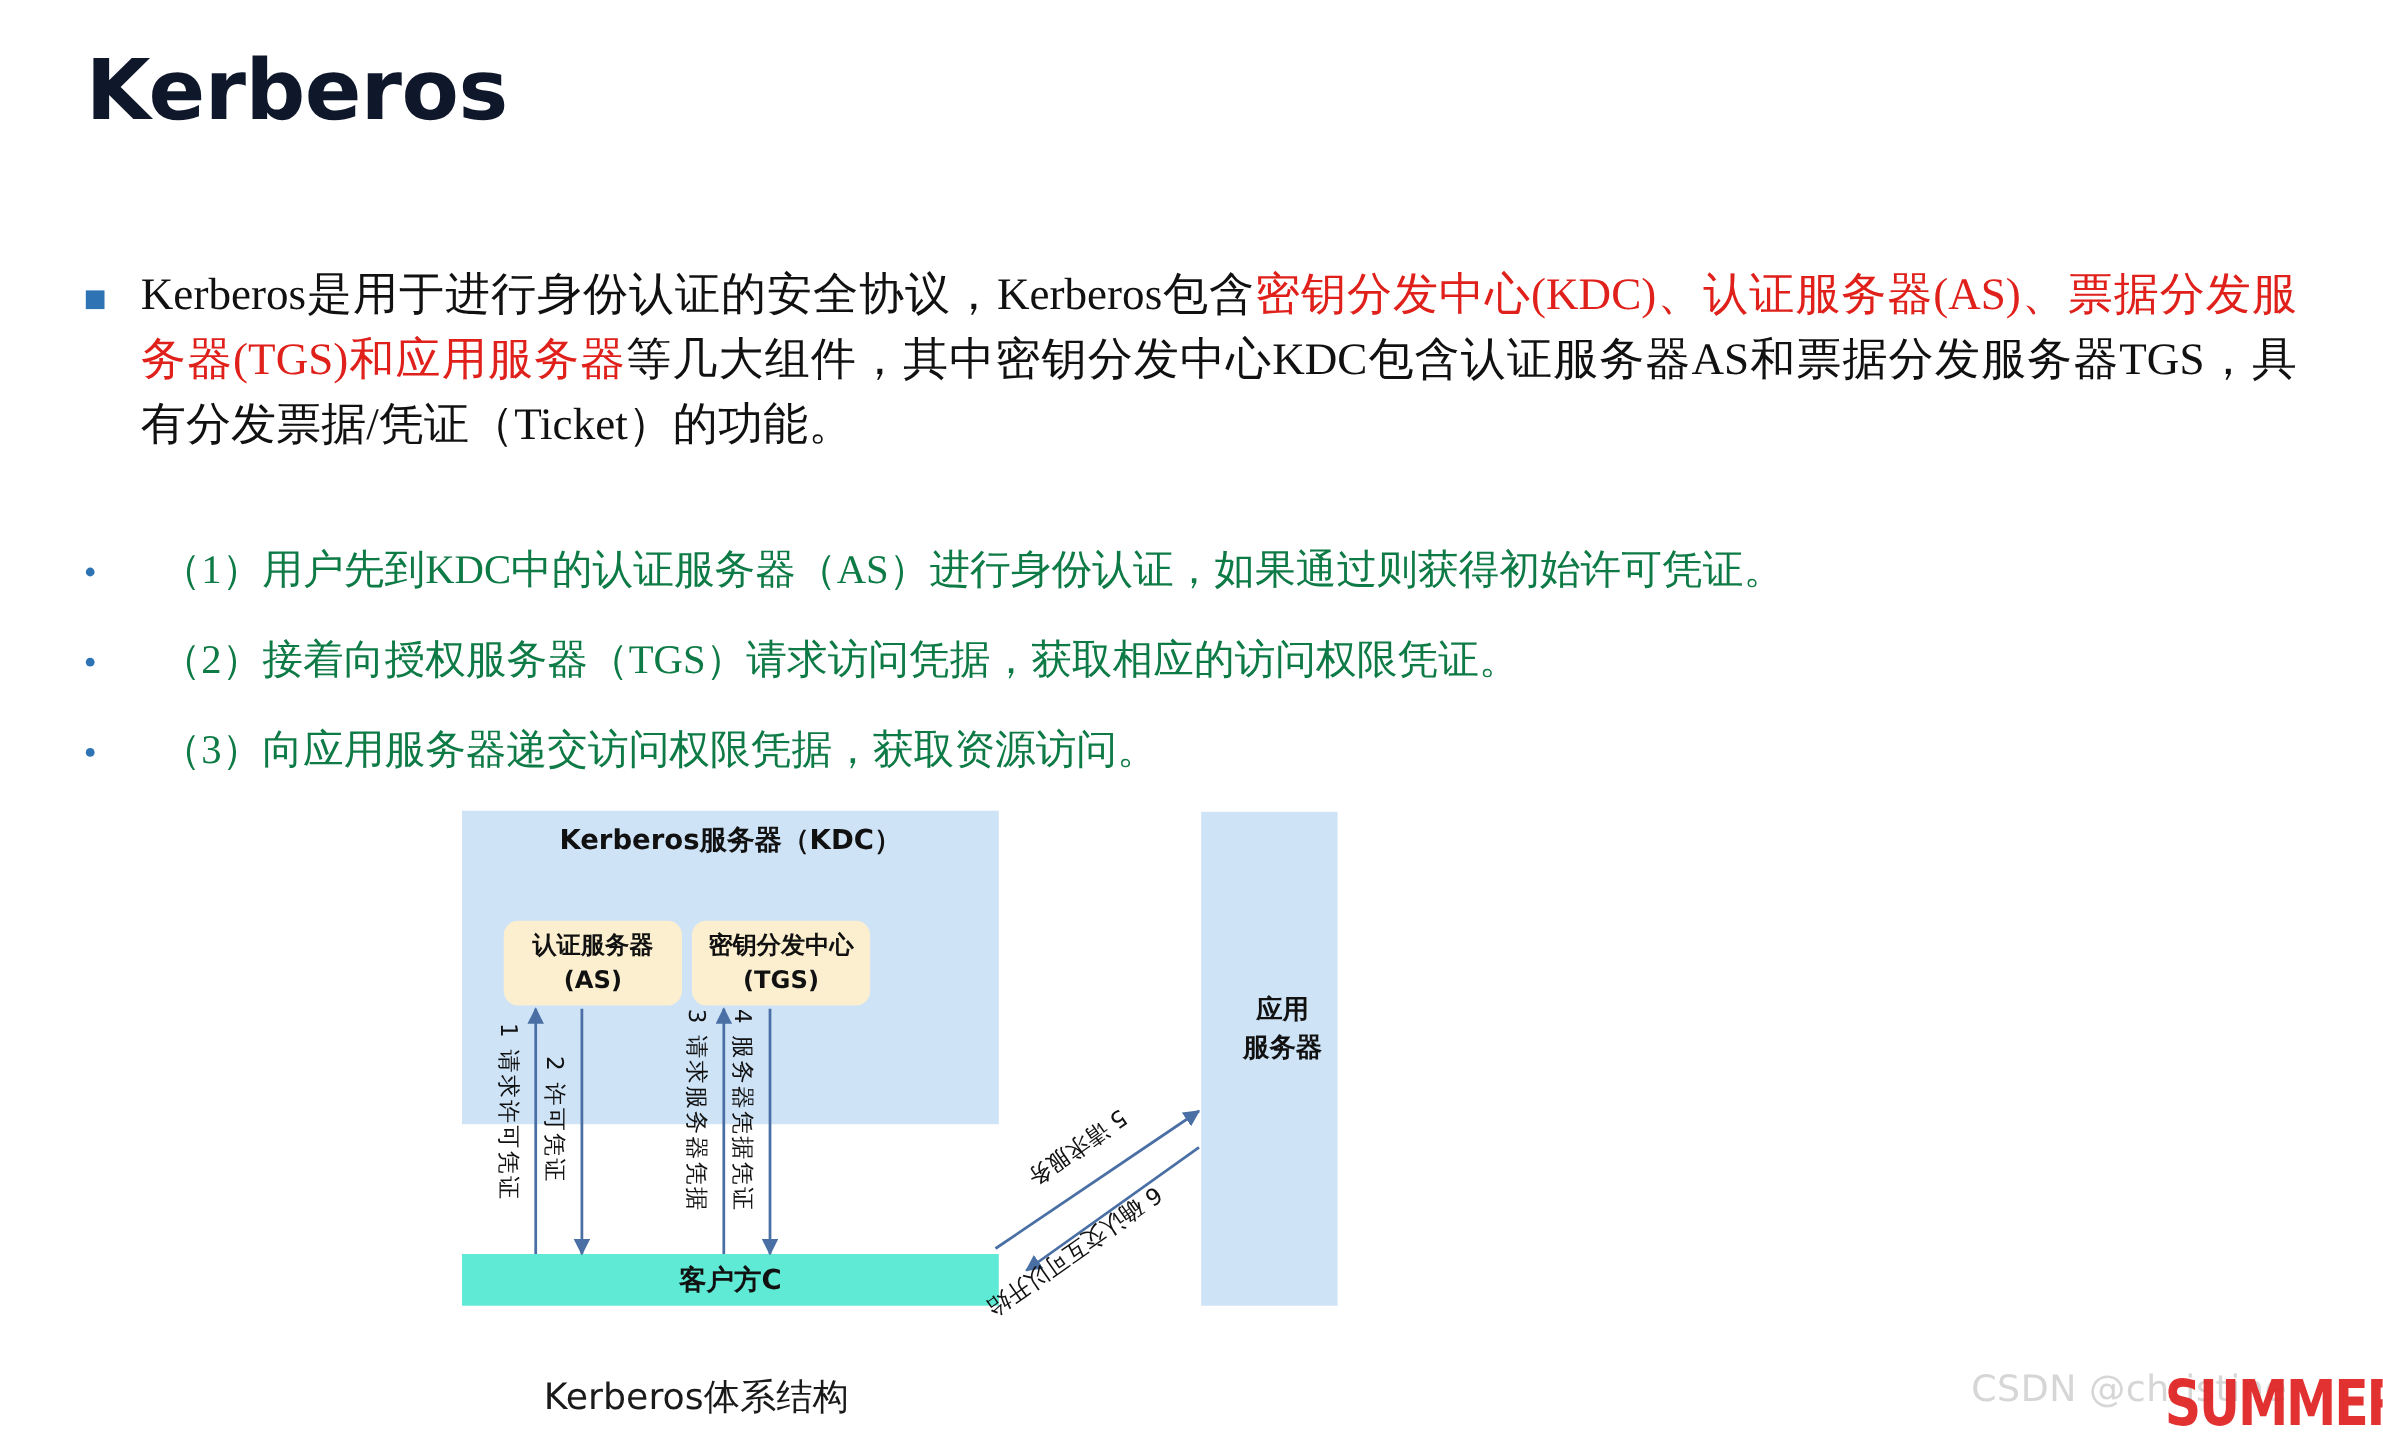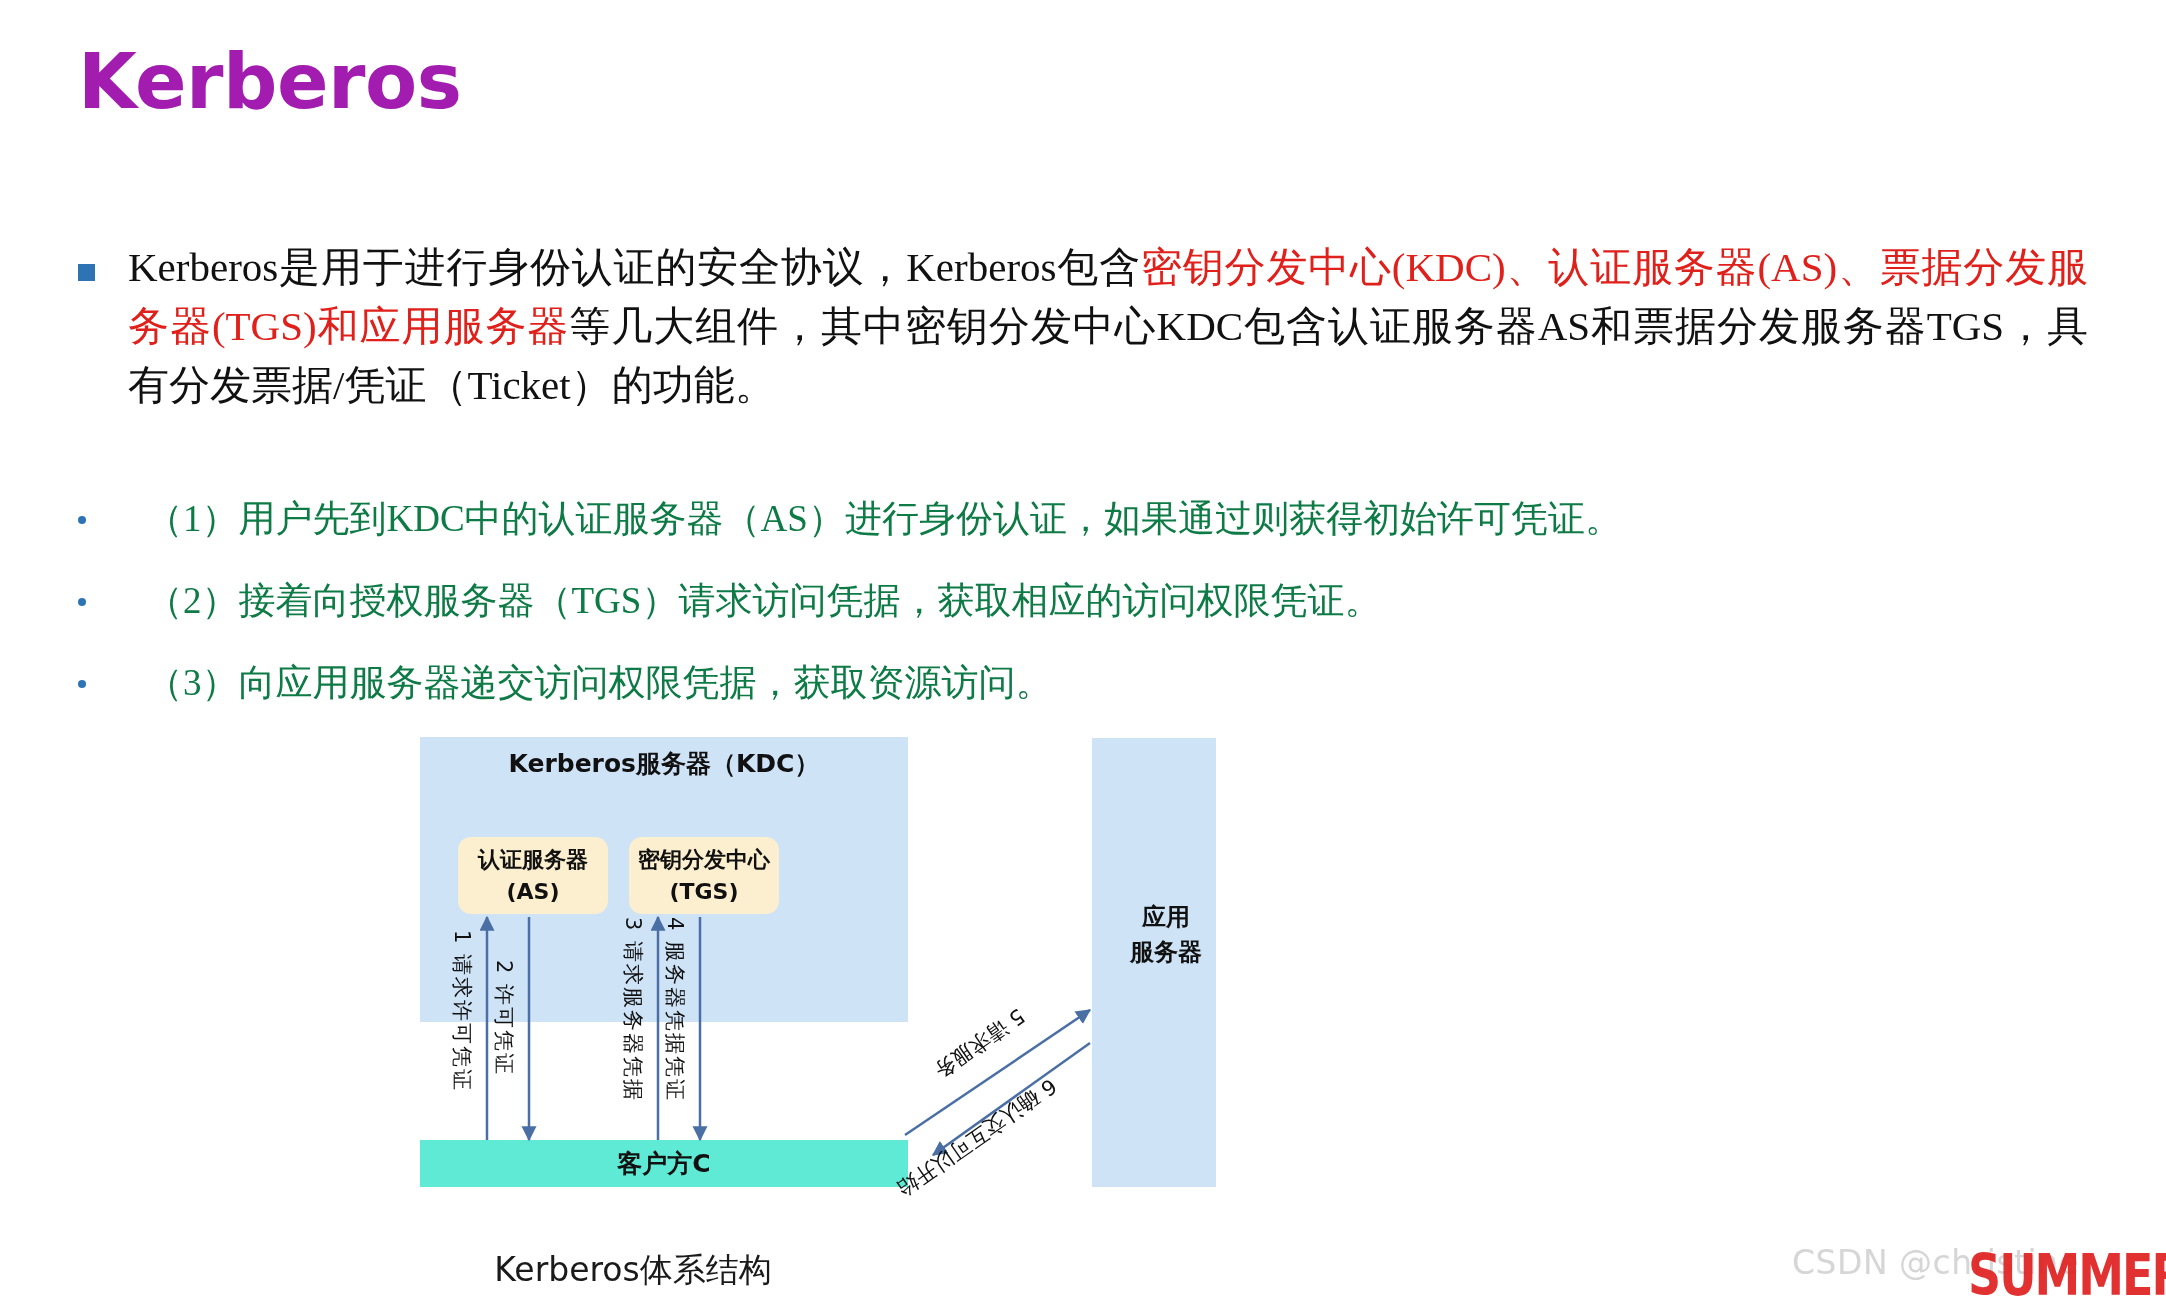--- a/index.html
+++ b/index.html
@@ -8,21 +8,21 @@
     background:#ffffff;
     font-family:"Liberation Sans","DejaVu Sans",sans-serif;
     overflow:hidden;position:relative;
   }
   .slide{position:absolute;inset:0;background:#fff;}
 
   
   #page-title{
     position:absolute;left:78px;top:44px;
     font-size:76px;line-height:1;font-weight:bold;
-    color:#a21caf;letter-spacing:-0.5px;
+    color:#0f172a;letter-spacing:-0.5px;
     font-family:"DejaVu Sans","Liberation Sans",sans-serif;
   }
 
   
   #body-block{position:absolute;left:78px;top:238px;width:2010px;}
   .sq-bullet{
     position:absolute;left:0px;top:26px;width:17px;height:17px;
     background:#2E74B5;
   }
   #para{
@@ -51,21 +51,21 @@
   .kdc-box{
     position:absolute;left:420px;top:12px;width:488px;height:285px;
     background:#CFE3F7;
   }
   .kdc-title{
     position:absolute;left:420px;top:22px;width:488px;
     text-align:center;font-size:25px;font-weight:bold;color:#111;
     font-family:"DejaVu Sans","Liberation Sans",sans-serif;
   }
   .srv-box{
-    position:absolute;width:150px;height:77px;
+    position:absolute;width:162px;height:77px;
     background:#FCEFCF;border-radius:13px;
     display:flex;flex-direction:column;align-items:center;justify-content:center;
     font-size:22px;color:#111;font-weight:600;line-height:1.45;
     font-family:"DejaVu Sans","Liberation Sans",sans-serif;
   }
   #as-box{left:458px;top:112px;}
   #tgs-box{left:629px;top:112px;}
 
   .client-bar{
     position:absolute;left:420px;top:415px;width:488px;height:47px;

